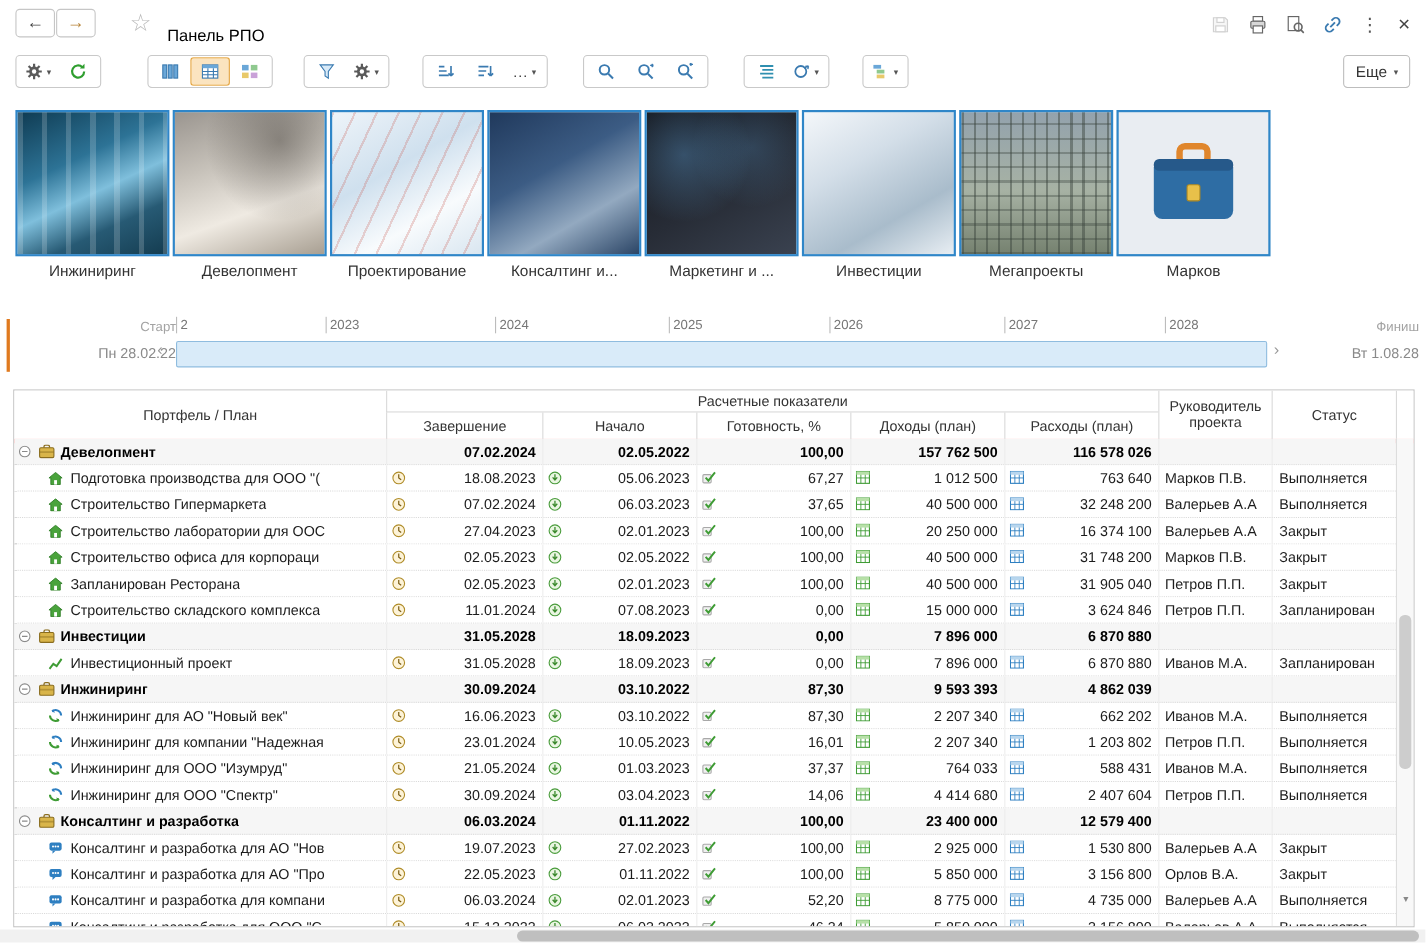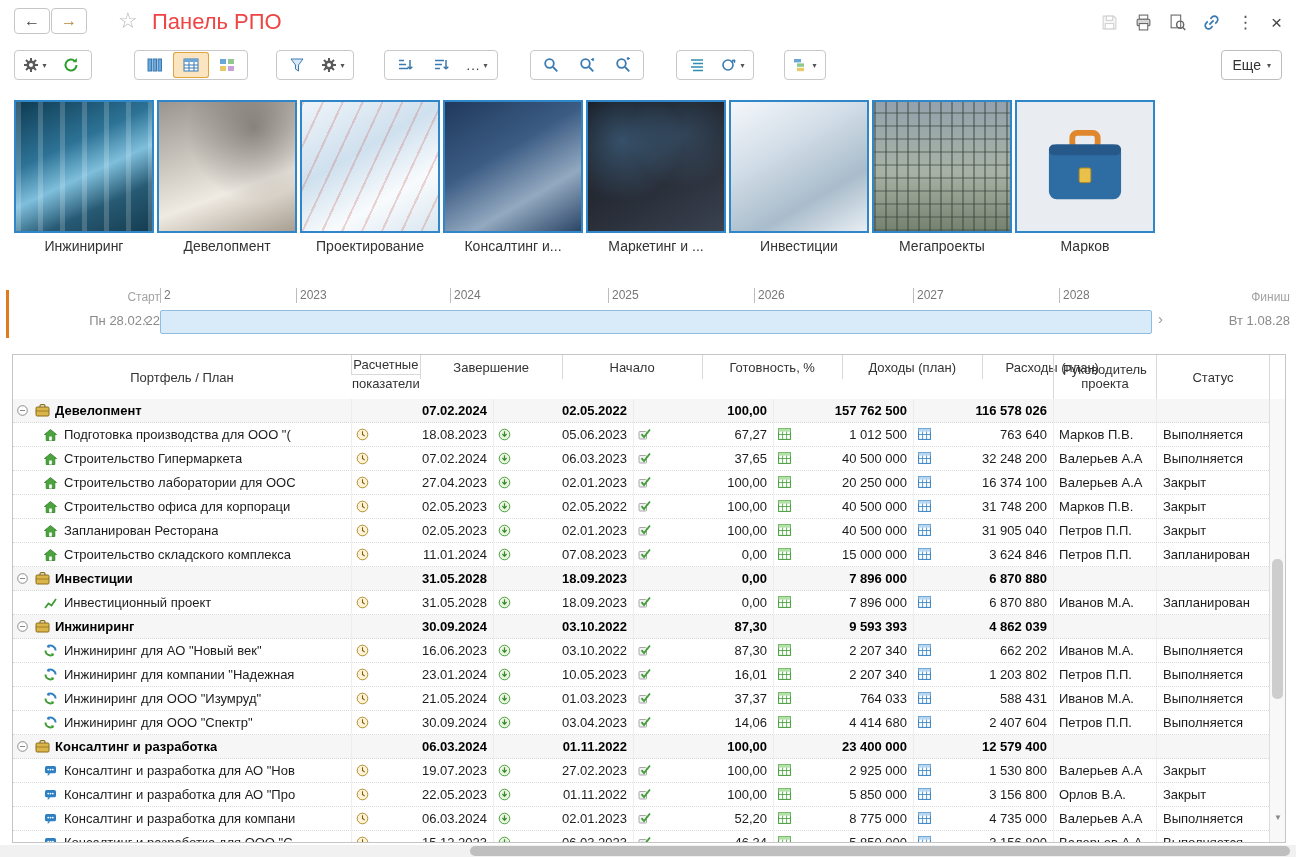--- a/index.html
+++ b/index.html
@@ -7,21 +7,21 @@
        font-family:"Liberation Sans",sans-serif;color:#222;overflow:hidden}
   svg{display:block}
 
   
   .titlebar{position:absolute;top:0;left:0;right:0;height:44px;background:#fff}
   .navbtn{position:absolute;top:8px;width:36px;height:26px;border:1px solid #c6c6c6;
           border-radius:4px;background:#fff;font-size:16px;color:#444;
           display:flex;align-items:center;justify-content:center;cursor:pointer}
   .navbtn.fwd{color:#b8863b}
   .star{position:absolute;left:118px;top:8px;font-size:22px;color:#b9b9b9}
-  .apptitle{position:absolute;left:152px;top:9px;font-size:22px;color:#ef4444}
+  .apptitle{position:absolute;left:152px;top:24px;font-size:15px;color:#000000}
   .tb-icons{position:absolute;right:14px;top:12px;display:flex;gap:17px;align-items:center}
   .tb-ic{cursor:pointer;color:#555}
   .tb-ic.disabled{opacity:.45}
   .tb-ic.close{font-size:19px;line-height:18px;color:#444}
   .tb-ic.kebab{font-size:17px;color:#555}
 
   
   .toolbar{position:absolute;top:48px;left:0;right:0;height:34px;display:flex;align-items:center}
   .tgroup{display:flex;align-items:center;border:1px solid #c9c9c9;border-radius:4px;
           background:#fff;height:30px;padding:0 2px;box-sizing:border-box}
@@ -71,21 +71,21 @@
 
   
   .grid{position:absolute;top:354px;left:12px;width:1274px;height:489px;border:1px solid #c5c5c5;
         box-sizing:border-box;overflow:hidden;background:#fff}
   .ghead{display:flex;height:44px;border-bottom:4px solid #fca5a5;background:#fff}
   .hc{box-sizing:border-box;border-left:1px solid #d9d9d9;display:flex;align-items:center;
       justify-content:center;font-size:13px;color:#333;text-align:center;cursor:pointer}
   .hc.first{border-left:none}
   .w-name{width:338px}.w-end{width:142px}.w-start{width:140px}.w-ready{width:140px}
   .w-inc{width:140px}.w-exp{width:140px}.w-man{width:103px}.w-stat{width:113px}
-  .hblock{width:702px;display:flex;}
+  .hblock{width:702px;display:flex;flex-direction:column}
   .hgroup{height:20px;line-height:19px;text-align:center;border-left:1px solid #d9d9d9;
           border-bottom:1px solid #d9d9d9;font-size:13px;color:#333;box-sizing:border-box}
   .hcols{display:flex;height:24px}
   .hcols .hc{height:24px}
   .hc.two{line-height:14px;padding:0 2px}
   .hspacer{width:16px;border-left:1px solid #d9d9d9;box-sizing:border-box}
 
   .gbody{position:absolute;top:44px;left:0;width:1256px;height:443px;overflow:hidden}
   .t-row{display:flex;height:24px;line-height:24px;border-bottom:1px dotted #d9d9d9;
          font-size:13px;color:#1c1c1c;background:#fff;box-sizing:border-box;cursor:default}

